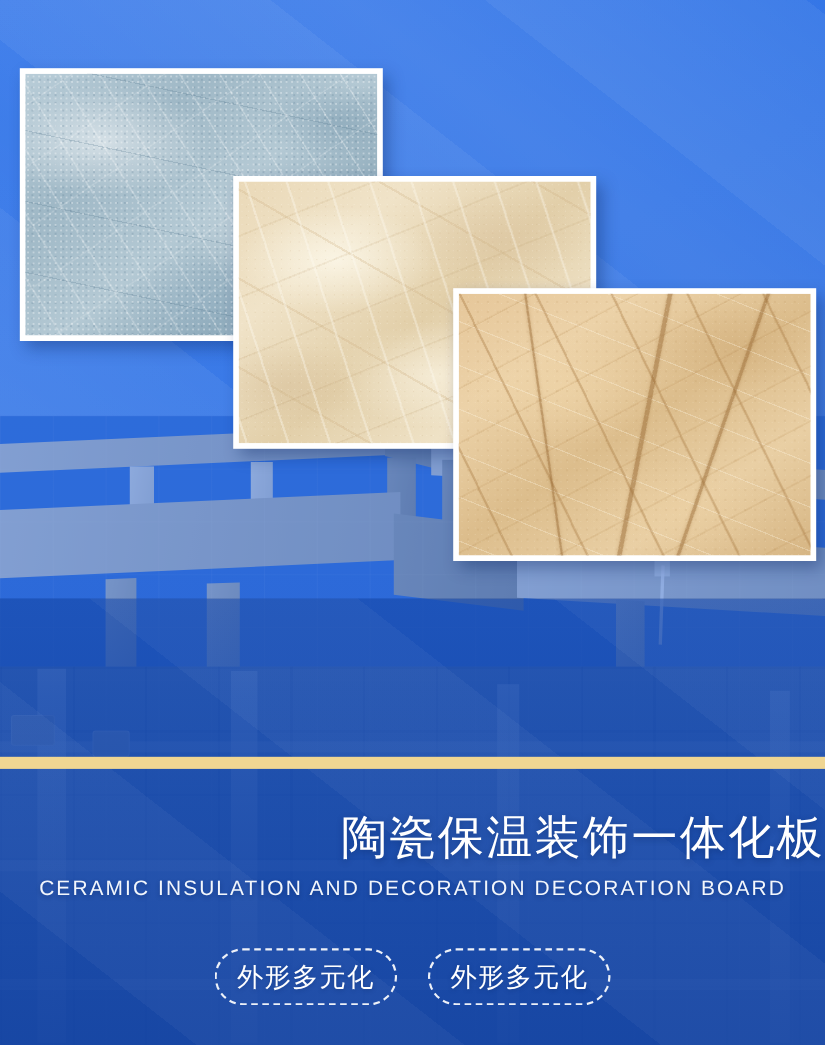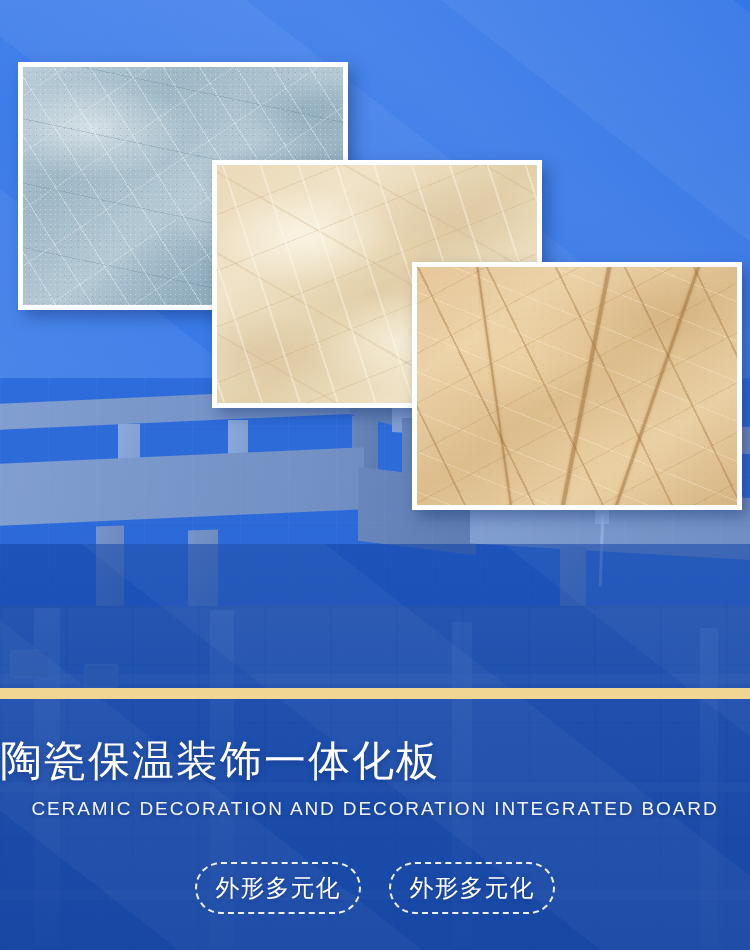--- a/index.html
+++ b/index.html
@@ -380,21 +380,21 @@
       linear-gradient(180deg, #f4dda4 0%, #eed18c 55%, #e6c madeira 100%);
     background-size: 4px 4px, 6px 6px, 100% 100%;
     background-color: #f0d692;
   }
 
   .subtitle-cn {
     position: absolute;
     left: 0;
     top: 738px;
     width: 750px;
-    text-align: left;
+    text-align: right;
     z-index: 10;
     color: #ffffff;
     font-family: "DejaVu Sans", "Liberation Sans", sans-serif;
     font-size: 42px;
     font-weight: 400;
     letter-spacing: 2px;
     line-height: 1.1;
     text-shadow: 0 2px 6px rgba(10,40,100,0.45);
   }
 
@@ -522,20 +522,20 @@
   </div>
 
   <div class="headline-wrap">
     <div class="headline">有釉面发泡陶瓷保温板</div>
   </div>
 
   <div class="gold-bar"></div>
 
   <div class="subtitle-cn">陶瓷保温装饰一体化板</div>
 
-  <div class="subtitle-en">CERAMIC DECORATION AND DECORATION INTEGRATED BOARD</div>
+  <div class="subtitle-en">CERAMIC INSULATION AND DECORATION DECORATION BOARD</div>
 
   <div class="tags">
     <div class="tag">外形多元化</div>
     <div class="tag">外形多元化</div>
   </div>
 
 </div>
 
 </body></html>

